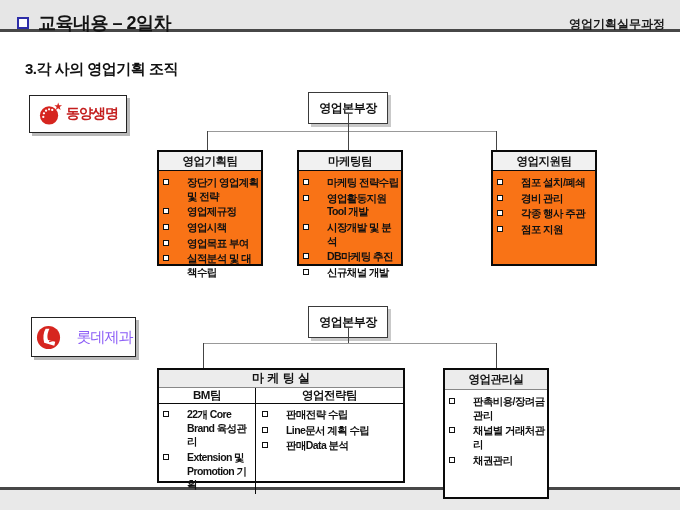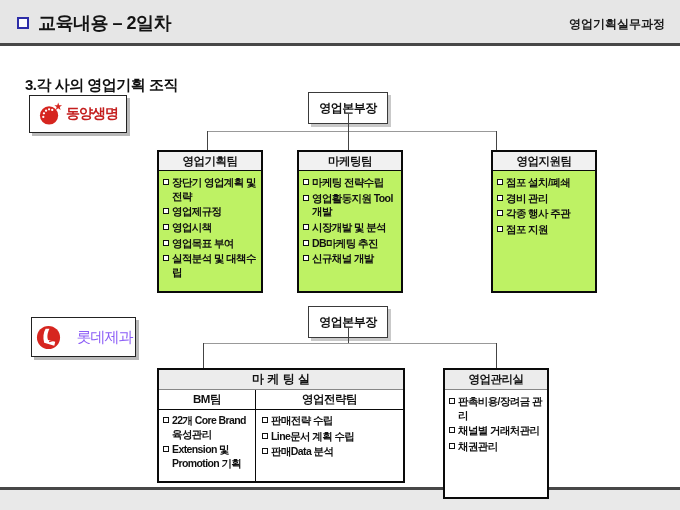--- a/index.html
+++ b/index.html
@@ -1,32 +1,32 @@
 <!DOCTYPE html>
 <html><head>
 <meta charset="utf-8">
 <style>
   * { box-sizing: border-box; margin: 0; padding: 0; }
   html,body { width:680px; height:510px; }
   body { font-family: "Liberation Sans", "DejaVu Sans", sans-serif; background:#fff; }
   .slide { position:relative; width:680px; height:510px; background:#ffffff; overflow:hidden; }
 
   
-  .top-bar { position:absolute; left:0; top:0; width:680px; height:46px;
+  .top-bar { position:absolute; left:0; top:0; width:680px; height:32px;
              background:#e6e6e6; border-bottom:3px solid #474747; }
   .title-row { position:absolute; left:17px; top:11px; display:flex; align-items:center; }
   .title-bullet { width:12px; height:12px; border:2px solid #2d2da8; background:#fdfdfd; margin-right:9px; }
   .page-title { font-size:18px; font-weight:bold; color:#141414; letter-spacing:-0.5px; }
   .course-name { position:absolute; right:15px; top:16px; font-size:12px; font-weight:bold; color:#1a1a1a; }
 
   
   .bottom-rule { position:absolute; left:0; top:487px; width:680px; height:3px; background:#474747; }
   .bottom-bar  { position:absolute; left:0; top:490px; width:680px; height:20px; background:#e9e9e9; }
 
-  .section-title { position:absolute; left:25px; top:76px; font-size:15px; font-weight:bold; color:#111; letter-spacing:-0.5px; }
+  .section-title { position:absolute; left:25px; top:60px; font-size:15px; font-weight:bold; color:#111; letter-spacing:-0.5px; }
 
   
   .logo-box { position:absolute; background:#fff; border:1px solid #222;
               box-shadow:3px 3px 0 #b9b9b9; display:flex; align-items:center; justify-content:center; gap:3px; }
   .logo-tongyang { left:29px; top:95px;  width:98px;  height:38px; }
   .logo-lotte    { left:31px; top:317px; width:105px; height:40px; }
   .tongyang-text { color:#c41e1e; font-weight:bold; font-size:14px; letter-spacing:-1px; }
   .lotte-text    { color:#8b5cf6; font-weight:normal; font-size:15px; letter-spacing:-1px;margin-left:12px; }
 
   
@@ -35,30 +35,30 @@
                font-size:12px; font-weight:bold; color:#111; letter-spacing:-0.5px; }
   .root-1 { left:308px; top:92px; }
   .root-2 { left:308px; top:306px; }
 
   
   .line { position:absolute; }
   .hline { height:1px; background:#999; }
   .vline { width:1px; background:#444; }
 
   
-  .team-box { position:absolute; top:150px; height:143px; border:2px solid #0a0a0a; background:#bef264; }
+  .team-box { position:absolute; top:150px; height:116px; border:2px solid #0a0a0a; background:#f97316; }
   .team-1 { left:157px; width:106px; }
   .team-2 { left:297px; width:106px; }
   .team-3 { left:443px; width:106px;margin-left:48px; }
   .team-head { height:19px; border-bottom:1px solid #0a0a0a; background:#f1f1f1;
                display:flex; align-items:center; justify-content:center;
                font-size:11.5px; font-weight:bold; color:#111; letter-spacing:-0.5px; }
   .team-body { padding:5px 2px 0 4px; }
 
-  .item { display:flex; gap:3px; margin-bottom:2px; font-size:10.5px; line-height:1.3; color:#111; font-weight:bold; letter-spacing:-0.6px; }
+  .item { display:flex; gap:18px; margin-bottom:2px; font-size:10.5px; line-height:1.3; color:#111; font-weight:bold; letter-spacing:-0.6px; }
   .sq { flex:0 0 auto; width:6px; height:6px; border:1px solid #111; margin-top:3px; background:#fff; }
 
   
   .mk-box { position:absolute; left:157px; top:368px; width:248px; height:115px;
             border:2px solid #0a0a0a; background:#fff; display:flex; flex-direction:column; }
   .mk-head { height:20px; background:#ececec; border-bottom:1px solid #888;
              display:flex; align-items:center; justify-content:center;
              font-size:12px; font-weight:bold; color:#111; }
   .mk-sub { display:flex; height:20px; border-bottom:1px solid #0a0a0a; }
   .mk-sub-cell { display:flex; align-items:center; justify-content:center;

